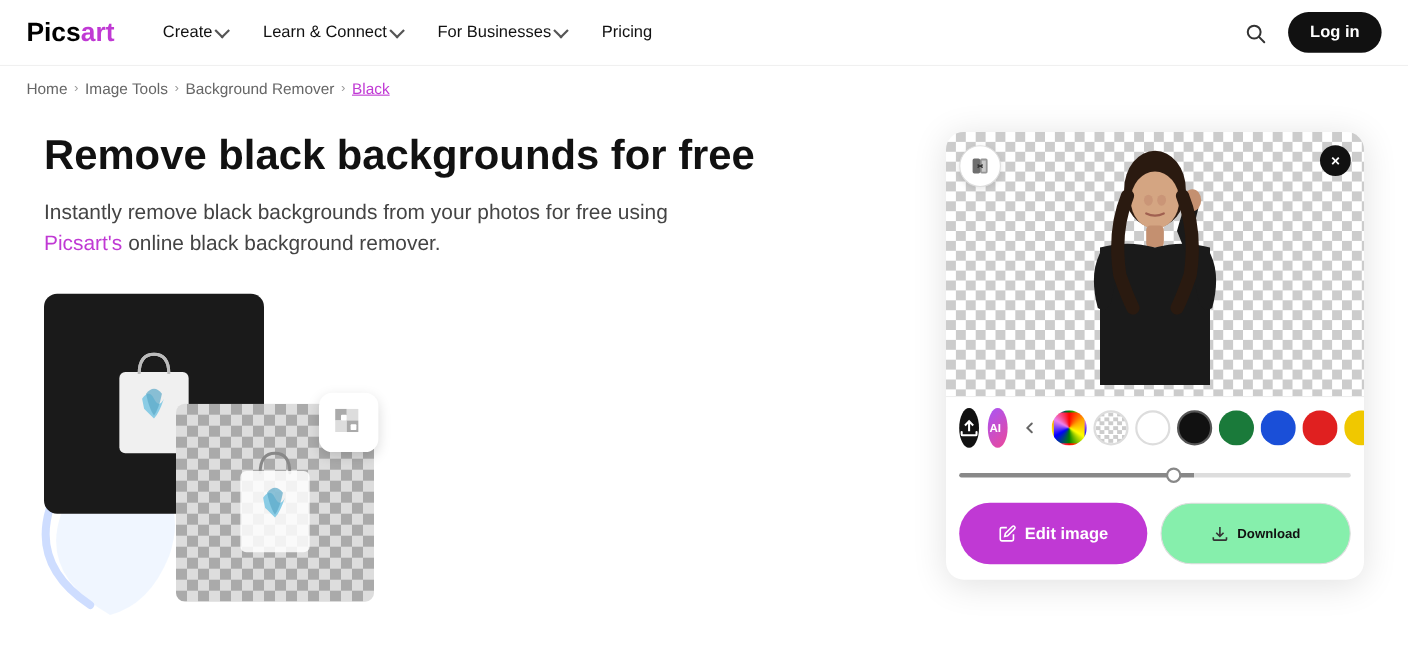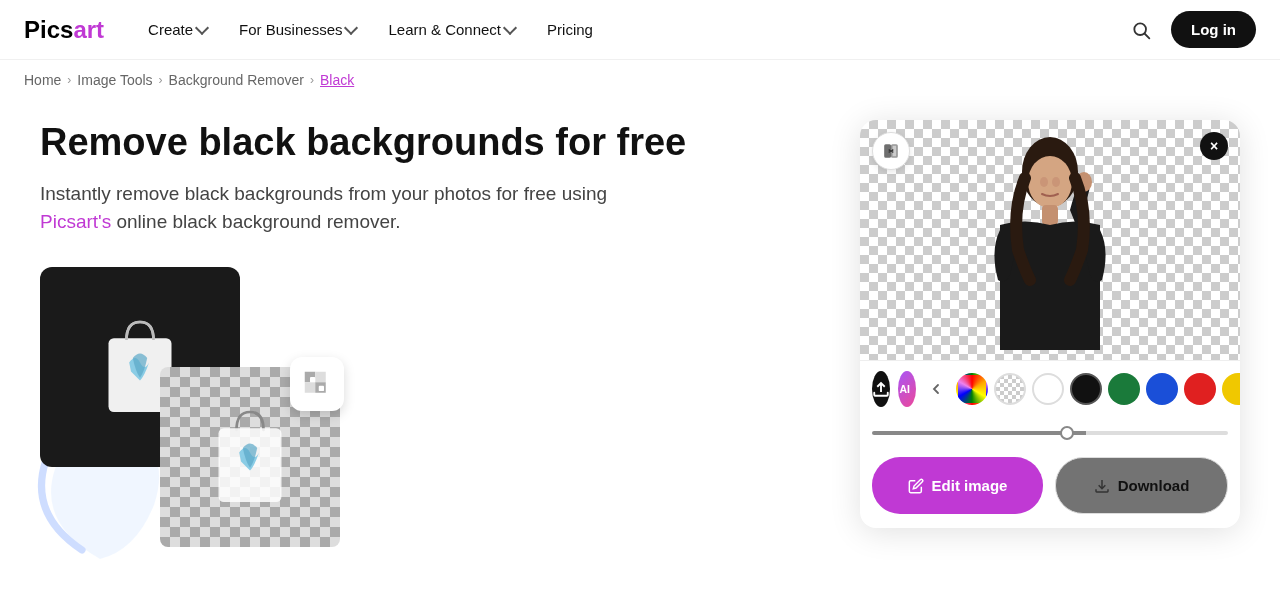--- a/index.html
+++ b/index.html
@@ -356,26 +356,26 @@
       font-size: 15px;
       font-weight: 600;
       cursor: pointer;
       display: flex;
       align-items: center;
       gap: 8px;
       flex: 1;
       justify-content: center;
     }
     .btn-download {
-      background: #737373;
+      background: #86efac;
       color: #111;
       border: 1.5px solid #ddd;
       border-radius: 28px;
       padding: 19px 28px;
-      font-size: 15px;
+      font-size: 12px;
       font-weight: 600;
       cursor: pointer;
       display: flex;
       align-items: center;
       gap: 8px;
       flex: 1;
       justify-content: center;
     }
   </style>
 </head>
@@ -387,25 +387,25 @@
       <span class="logo-pics">Pics</span><span class="logo-art">art</span>
     </span>
   </div>
 
   <nav class="nav">
     <div class="nav-item">
       <span>Create</span>
       <span class="chevron"></span>
     </div>
     <div class="nav-item">
+      <span>Learn &amp; Connect</span>
+      <span class="chevron"></span>
+    </div>
+    <div class="nav-item">
       <span>For Businesses</span>
-      <span class="chevron"></span>
-    </div>
-    <div class="nav-item">
-      <span>Learn &amp; Connect</span>
       <span class="chevron"></span>
     </div>
     <div class="nav-item">
       <span>Pricing</span>
     </div>
   </nav>
 
   <div class="header-right">
     <div class="search-icon-btn">
       <svg width="20" height="20" viewBox="0 0 24 24" fill="none" stroke="#333" stroke-width="2.2" stroke-linecap="round" stroke-linejoin="round">

